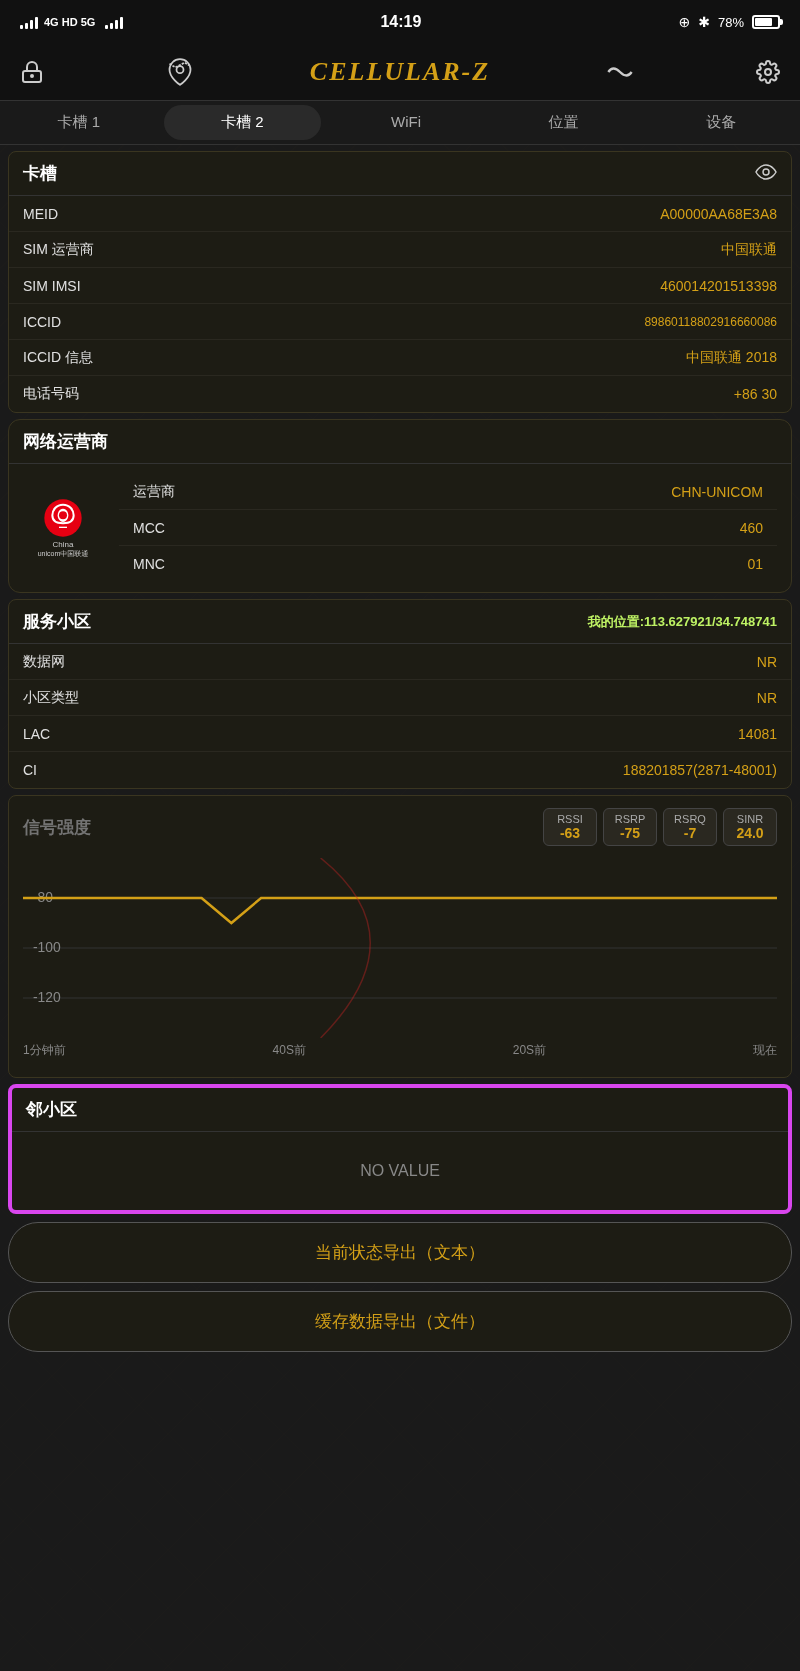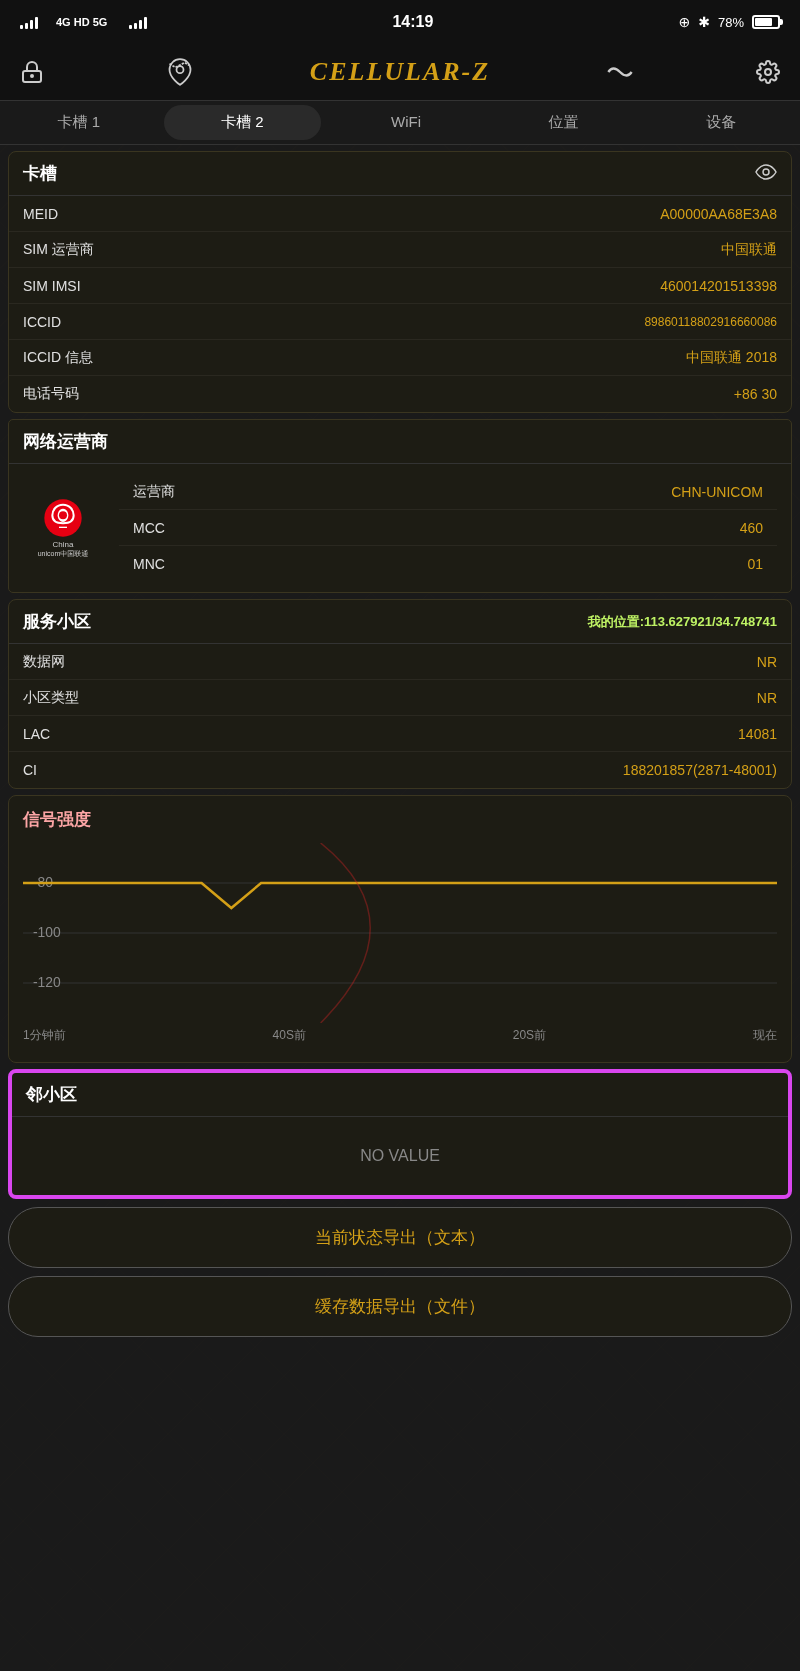--- a/index.html
+++ b/index.html
@@ -33,21 +33,21 @@
       display: flex;
       justify-content: space-between;
       align-items: center;
       padding: 8px 20px;
       background: #111;
       height: 44px;
     }
     .status-left {
       display: flex;
       align-items: center;
-      gap: 16px;
+      gap: 4px;
       font-size: 13px;
       font-weight: bold;
       color: #fff;
     }
     .signal-bars {
       display: flex;
       align-items: flex-end;
       gap: 2px;
       height: 14px;
     }
@@ -186,21 +186,21 @@
     .info-value {
       font-size: 14px;
       color: #d4a017;
       text-align: right;
     }
 
     
     .operator-section {
       background: rgba(30,28,20,0.95);
       margin: 6px 8px;
-      border-radius: 5px;
+      border-radius: 12px;
       border: 1px solid #3a3520;
     }
     .operator-header {
       padding: 10px 14px;
       font-size: 17px;
       font-weight: bold;
       color: #fff;
       border-bottom: 1px solid #333;
     }
     .operator-content {
@@ -254,21 +254,21 @@
     }
     .signal-header {
       display: flex;
       justify-content: space-between;
       align-items: center;
       padding: 12px 14px;
     }
     .signal-title {
       font-size: 17px;
       font-weight: bold;
-      color: #fca5a5;
+      color: #737373;
     }
     .signal-badges {
       display: flex;
       gap: 6px;
     }
     .signal-badge {
       background: #2a2820;
       border: 1px solid #444;
       border-radius: 6px;
       padding: 4px 8px;
@@ -501,20 +501,38 @@
     </div>
     <div class="info-row">
       <span class="info-label">CI</span>
       <span class="info-value">188201857(2871-48001)</span>
     </div>
   </div>
 
   <div class="signal-section">
     <div class="signal-header">
       <span class="signal-title">信号强度</span>
+      <div class="signal-badges">
+        <div class="signal-badge">
+          <span class="badge-label">RSSI</span>
+          <span class="badge-value">-63</span>
+        </div>
+        <div class="signal-badge">
+          <span class="badge-label">RSRP</span>
+          <span class="badge-value">-75</span>
+        </div>
+        <div class="signal-badge">
+          <span class="badge-label">RSRQ</span>
+          <span class="badge-value">-7</span>
+        </div>
+        <div class="signal-badge">
+          <span class="badge-label">SINR</span>
+          <span class="badge-value">24.0</span>
+        </div>
+      </div>
     </div>
 
     <div class="chart-container">
       <svg class="chart-svg" viewBox="0 0 760 180" preserveAspectRatio="none">
 
         <line x1="0" y1="40" x2="760" y2="40" stroke="#333" stroke-width="1"></line>
         <line x1="0" y1="90" x2="760" y2="90" stroke="#333" stroke-width="1"></line>
         <line x1="0" y1="140" x2="760" y2="140" stroke="#333" stroke-width="1"></line>
 
         <text x="10" y="44" fill="#888" font-size="14">-80</text>

